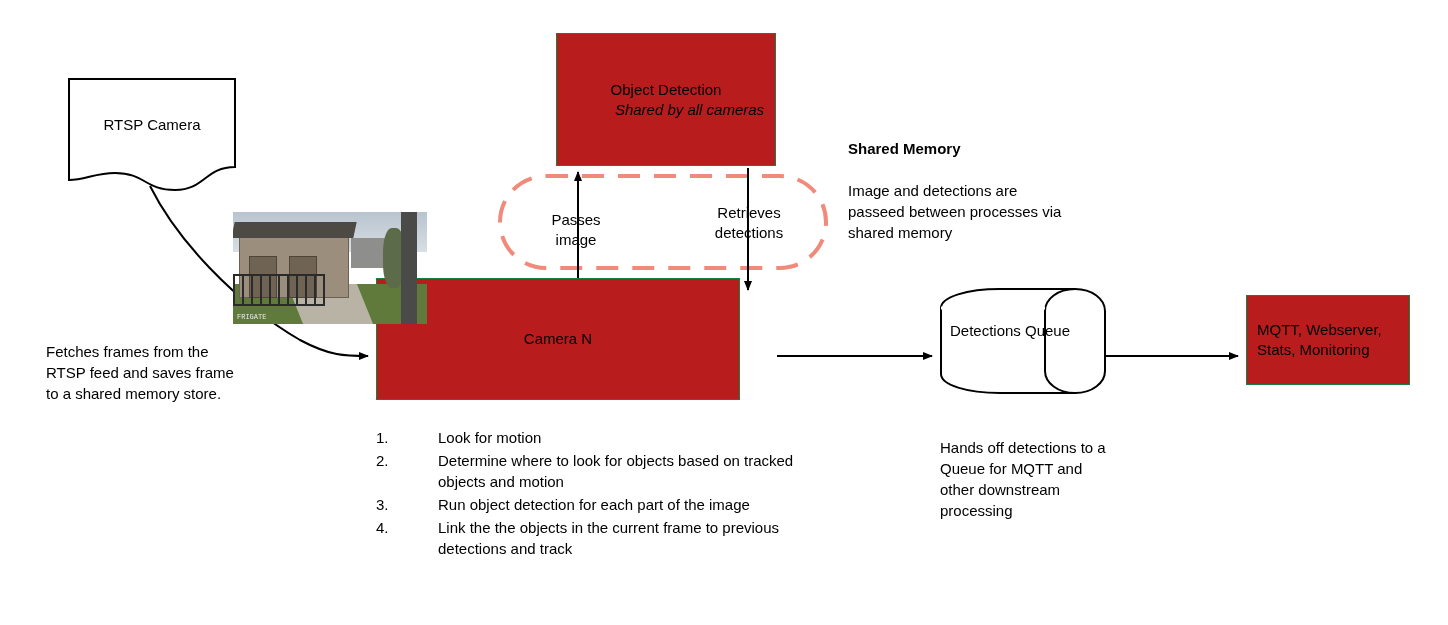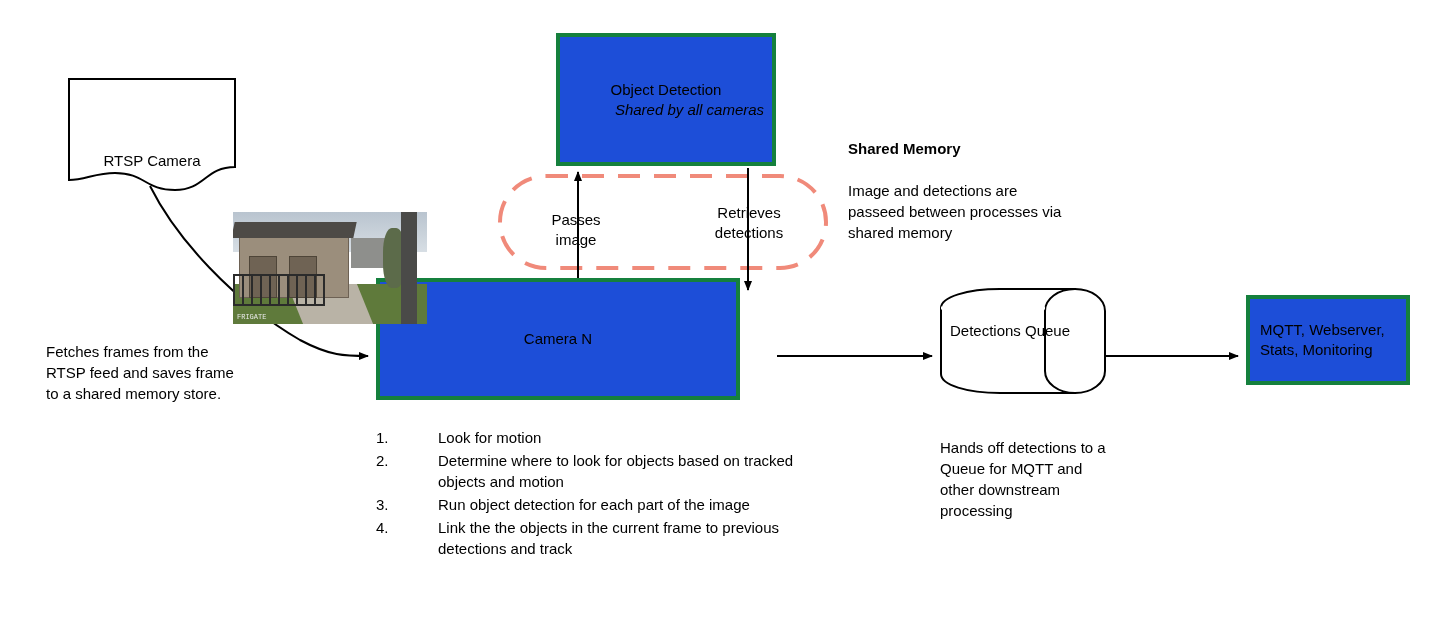--- a/index.html
+++ b/index.html
@@ -29,22 +29,22 @@
   .node {
     position: absolute;
     box-sizing: border-box;
     display: flex;
     flex-direction: column;
     align-items: center;
     justify-content: center;
     text-align: center;
   }
   .box-yellow {
-    background: #1d4ed8;
-    border: 4px solid #15803d;
+    background: #b91c1c;
+    border: 1px solid #15803d;
   }
   .label {
     font-size: 15px;
     line-height: 20px;
     white-space: pre-line;
   }
   .label-italic {
     font-style: italic;
     font-size: 15px;
     line-height: 20px;
@@ -67,21 +67,20 @@
     width: 168px;
     height: 110px;
   }
   #rtsp-camera .doc-text {
     position: absolute;
     left: 0;
     top: 38px;
     width: 168px;
     text-align: center;
     font-size: 15px;
-    margin-top: 36px;
   }
 
   
   #object-detection {
     left: 556px;
     top: 33px;
     width: 220px;
     height: 133px;
   }
   

